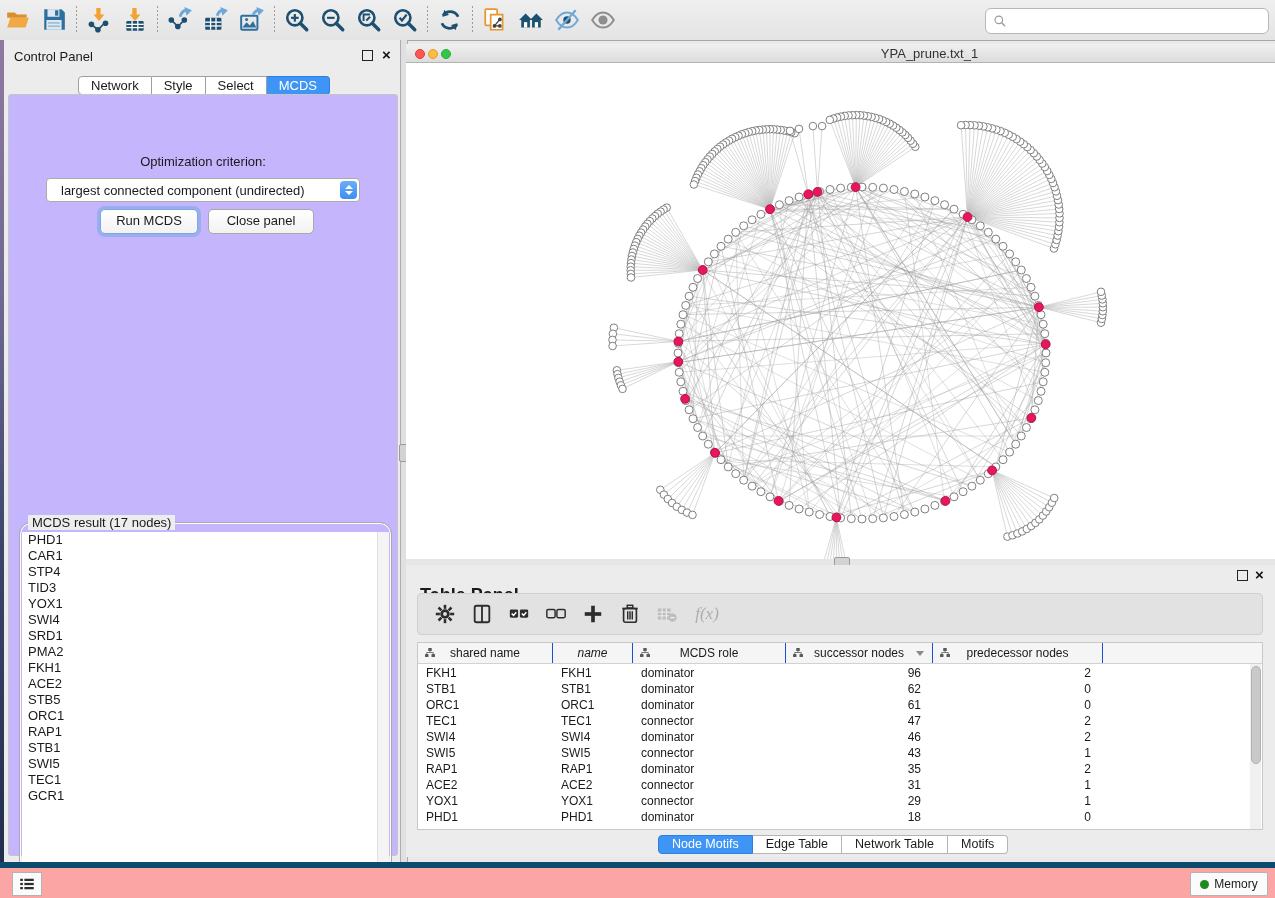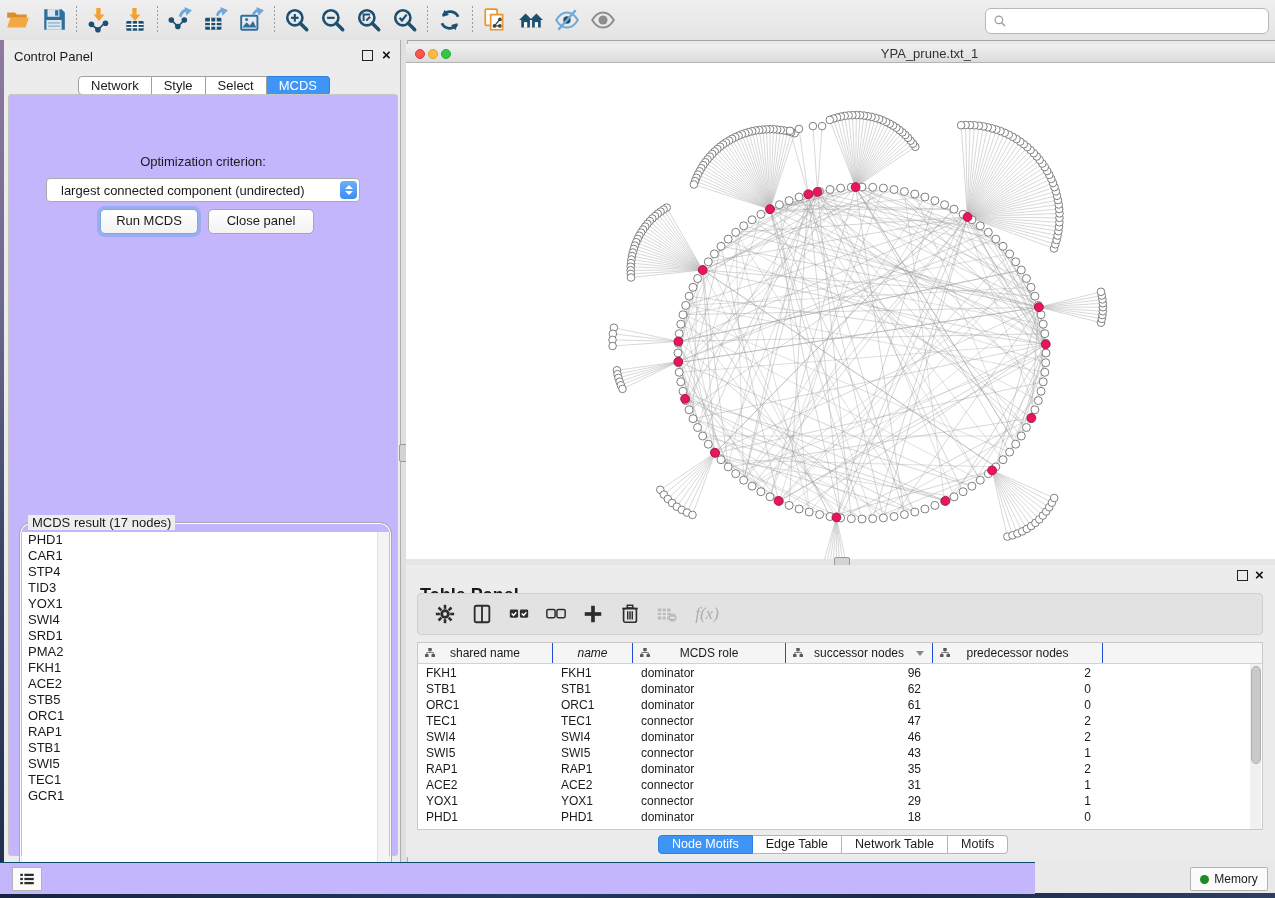--- a/index.html
+++ b/index.html
@@ -110,21 +110,21 @@
   #nt-thumb{position:absolute;left:1px;top:2px;width:8px;height:96px;background:#c9c9c9;
     border:1px solid #b2b2b2;border-radius:5px;}
   #tp-tabs{position:absolute;left:252px;top:270px;display:flex;}
   .tp-tab{height:17px;line-height:17px;padding:0 13px;font-size:12.5px;background:#fff;
     border:1px solid #b5b5b5;border-left:none;}
   .tp-tab:first-child{border-left:1px solid #b5b5b5;border-radius:4px 0 0 4px;}
   .tp-tab:last-child{border-radius:0 4px 4px 0;}
   .tp-tab.active{background:#3e95f5;border-color:#2f7fe0;color:#fff;}
 
   
-  #status-bar{left:0;top:862px;width:1035px;height:31px;background:#c4b5fd;border-top:1px solid #0c4a6e;}
+  #status-bar{left:0;top:862px;width:1275px;height:31px;background:#fca5a5;border-top:6px solid #0c4a6e;}
   #menu-btn{position:absolute;left:12px;top:4px;width:28px;height:22px;background:#fbfbfb;
     border:1px solid #b3b3b3;display:flex;align-items:center;justify-content:center;}
   #memory-btn{position:absolute;left:1190px;top:4px;width:76px;height:22px;background:#fbfbfb;
     border:1px solid #b3b3b3;border-radius:2px;display:flex;align-items:center;justify-content:center;
     gap:5px;font-size:12px;}
   #mem-dot{width:9px;height:9px;border-radius:50%;background:#1f8a1f;}
 </style>
 </head>
 <body>
 

